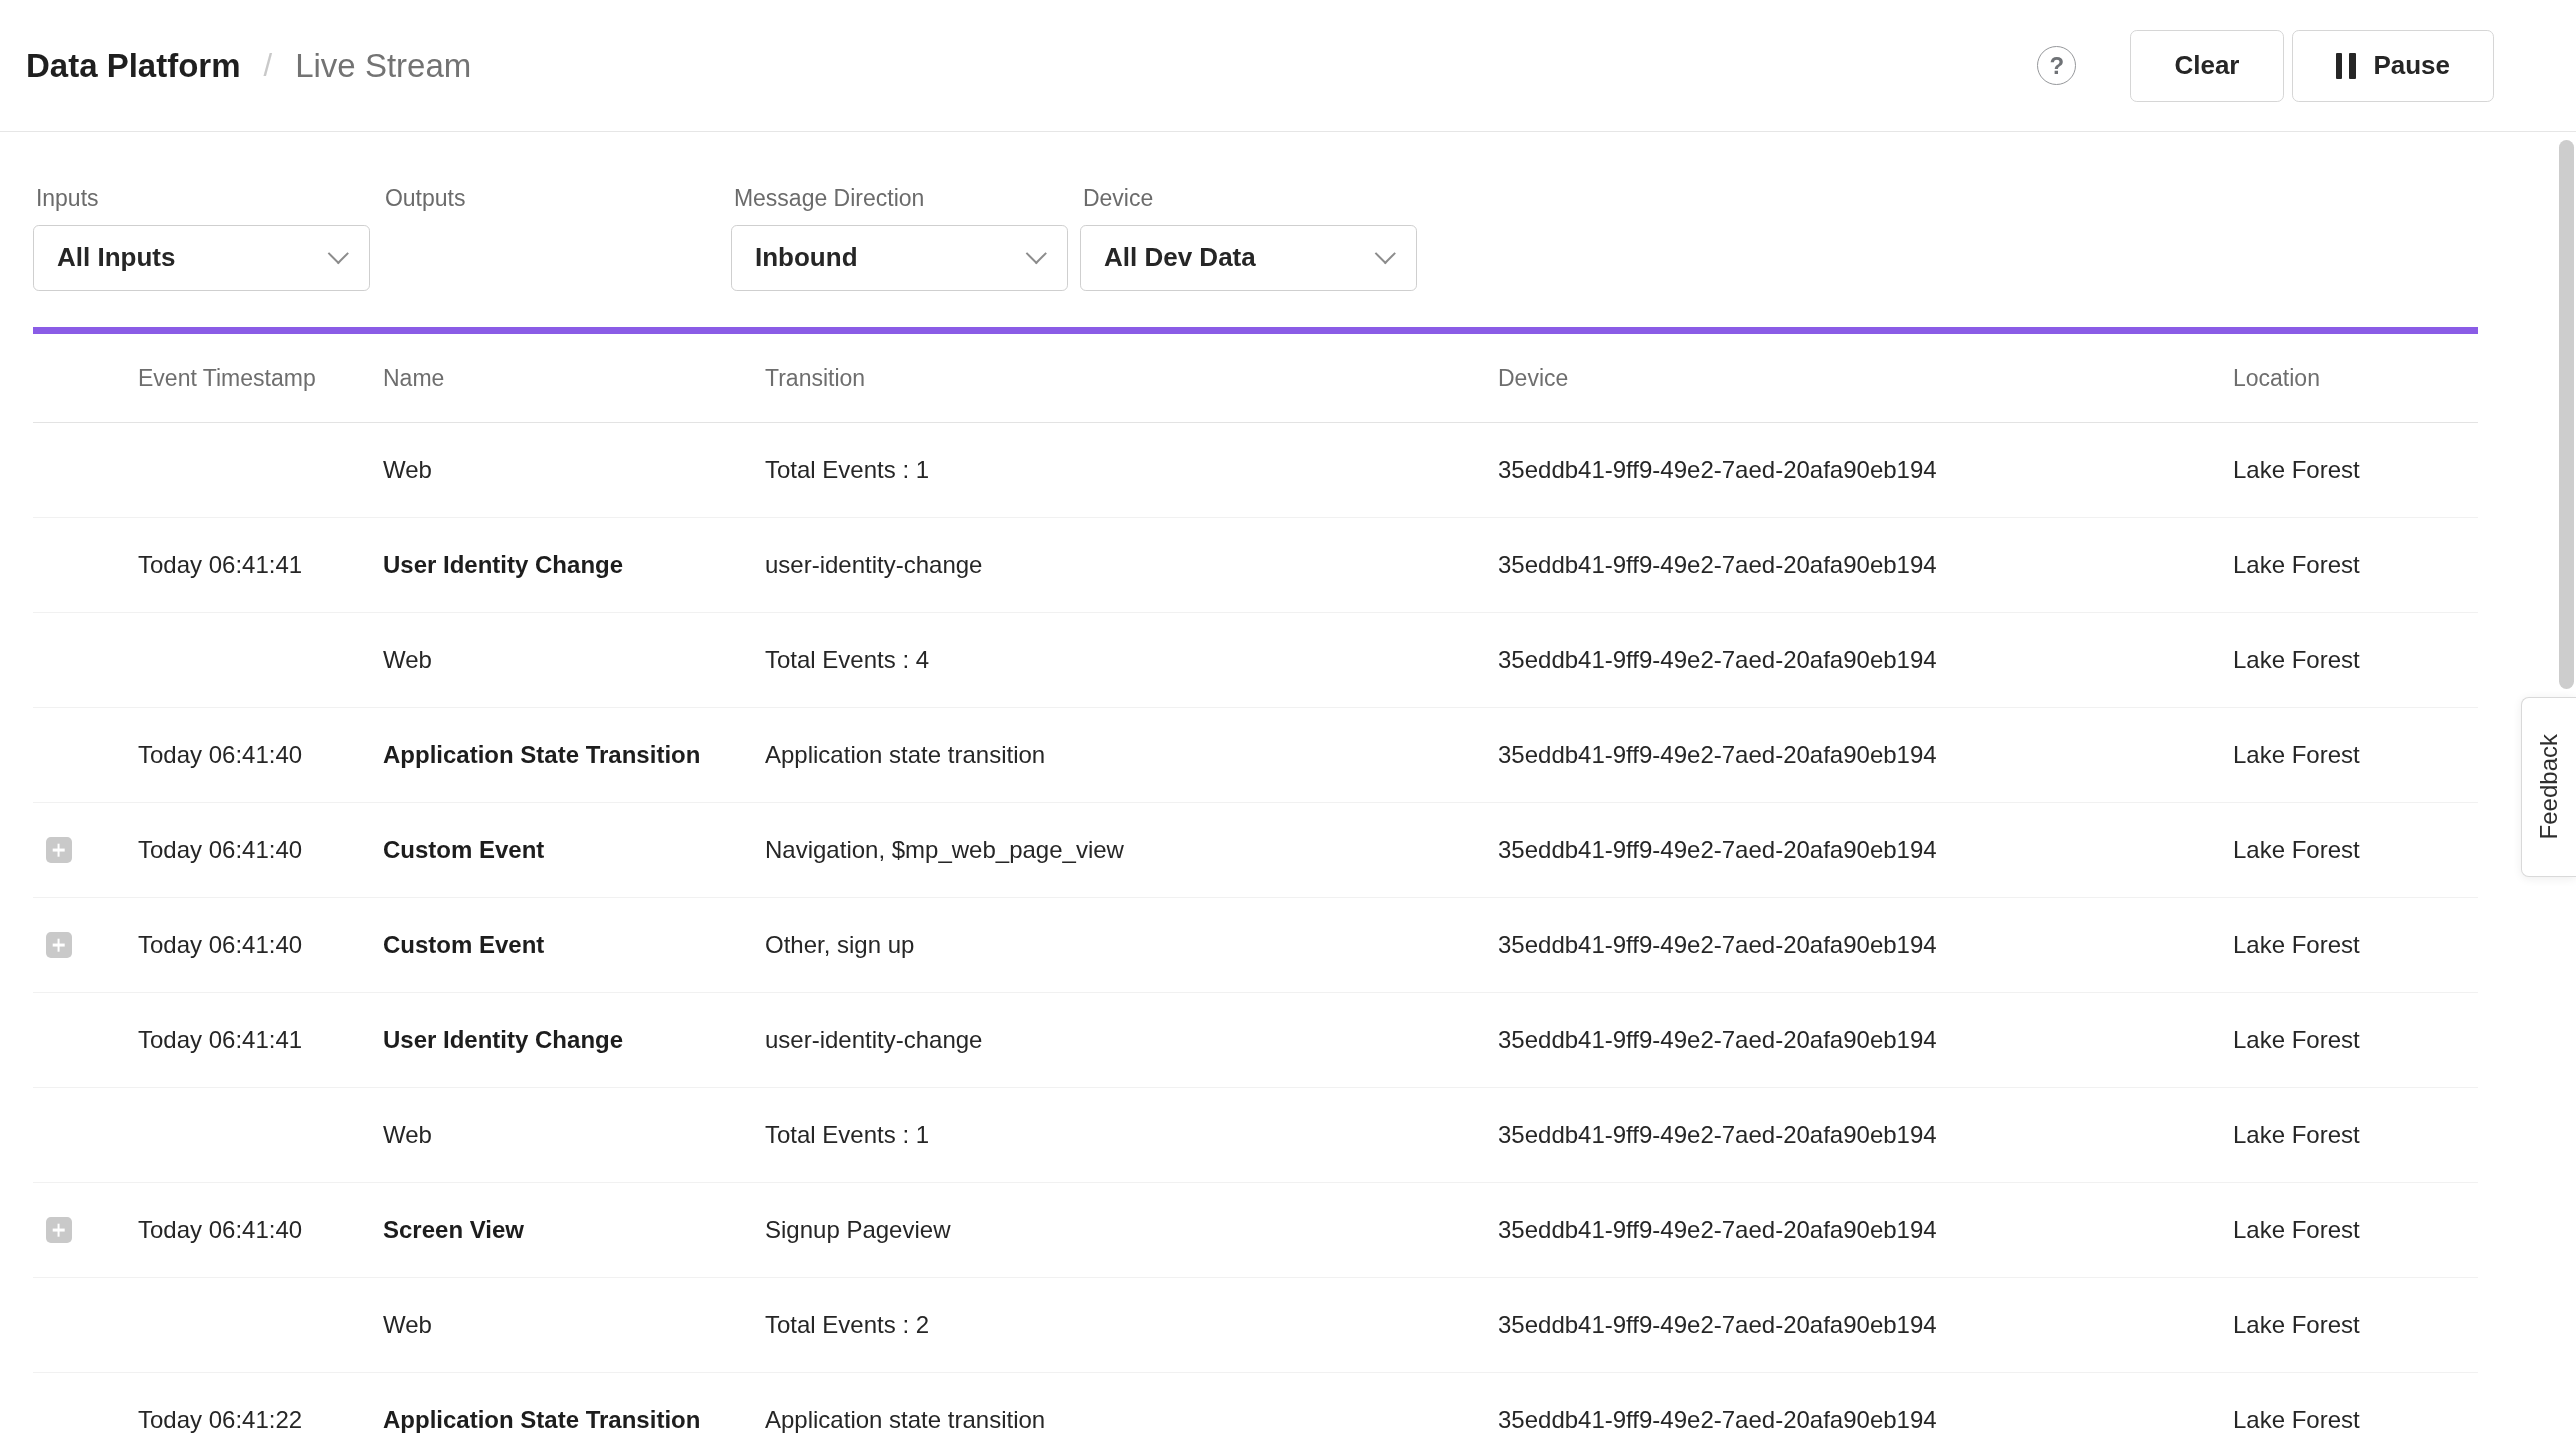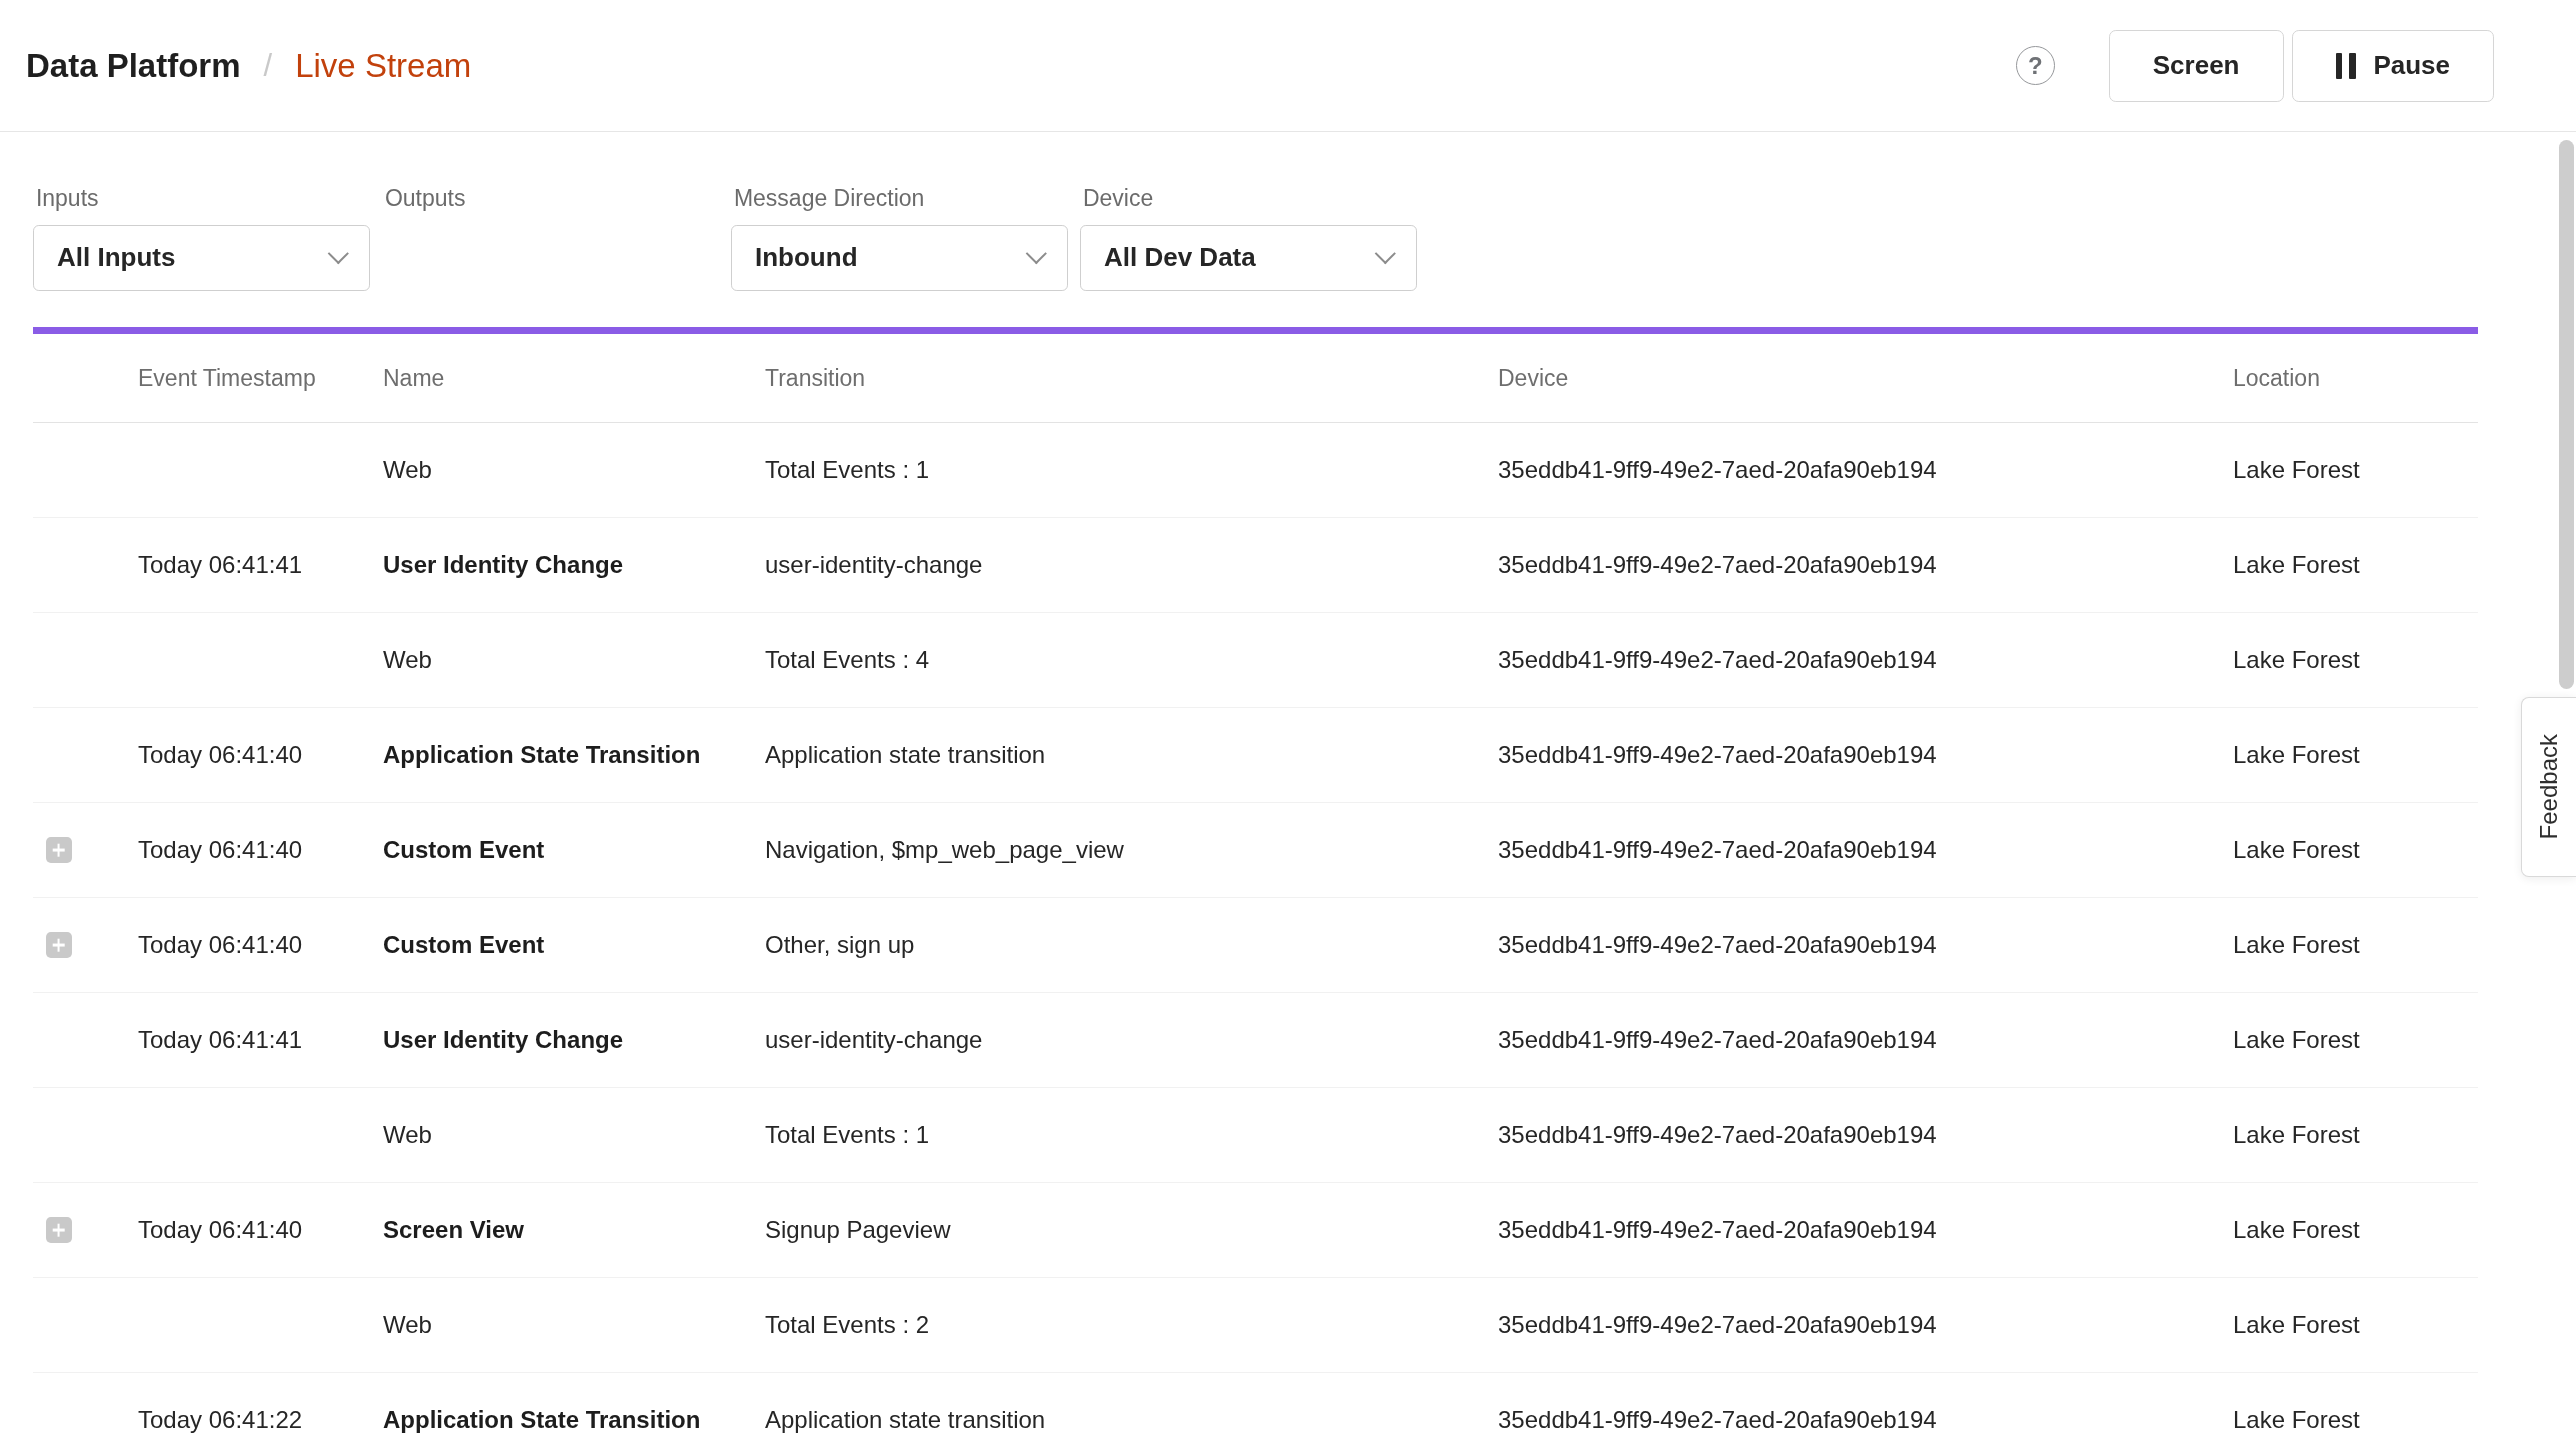--- a/index.html
+++ b/index.html
@@ -12,21 +12,21 @@
   }
 
   
   .topbar {
     height: 132px; display: flex; align-items: center;
     padding: 0 82px 0 26px; border-bottom: 1px solid #e6e6e6;
   }
   .breadcrumb { display: flex; align-items: center; font-size: 33px; }
   .crumb-root { font-weight: 700; color: #1f1f1f; }
   .crumb-sep { color: #c9c9c9; margin: 0 23px; font-weight: 400; font-size: 31px; }
-  .crumb-current { font-weight: 400; color: #c2410c; }
+  .crumb-current { font-weight: 400; color: #737373; }
   .topbar-spacer { flex: 1; }
   .help-circle {
     width: 39px; height: 39px; border-radius: 50%; border: 1.9px solid #96989b;
     color: #6f7276; font-size: 24px; font-weight: 700;
     display: flex; align-items: center; justify-content: center;
     margin-right: 54px; cursor: pointer;
   }
   .btn {
     height: 72px; border: 1px solid #d6d6d6; border-radius: 6.8px; background: #fff;
     font-family: "Liberation Sans", sans-serif;
@@ -102,21 +102,21 @@
 
 <header class="topbar">
   <nav class="breadcrumb">
     <span class="crumb-root">Data Platform</span>
     <span class="crumb-sep">/</span>
     <span class="crumb-current">Live Stream</span>
   </nav>
   <div class="topbar-spacer"></div>
   <div class="help-circle">?</div>
   <button class="btn">
-    <span>Screen</span>
+    <span>Clear</span>
   </button>
   <button class="btn">
     <span class="pause-icon">
         <i></i>
         <i></i>
       </span>
     <span>Pause</span>
   </button>
 </header>
 

